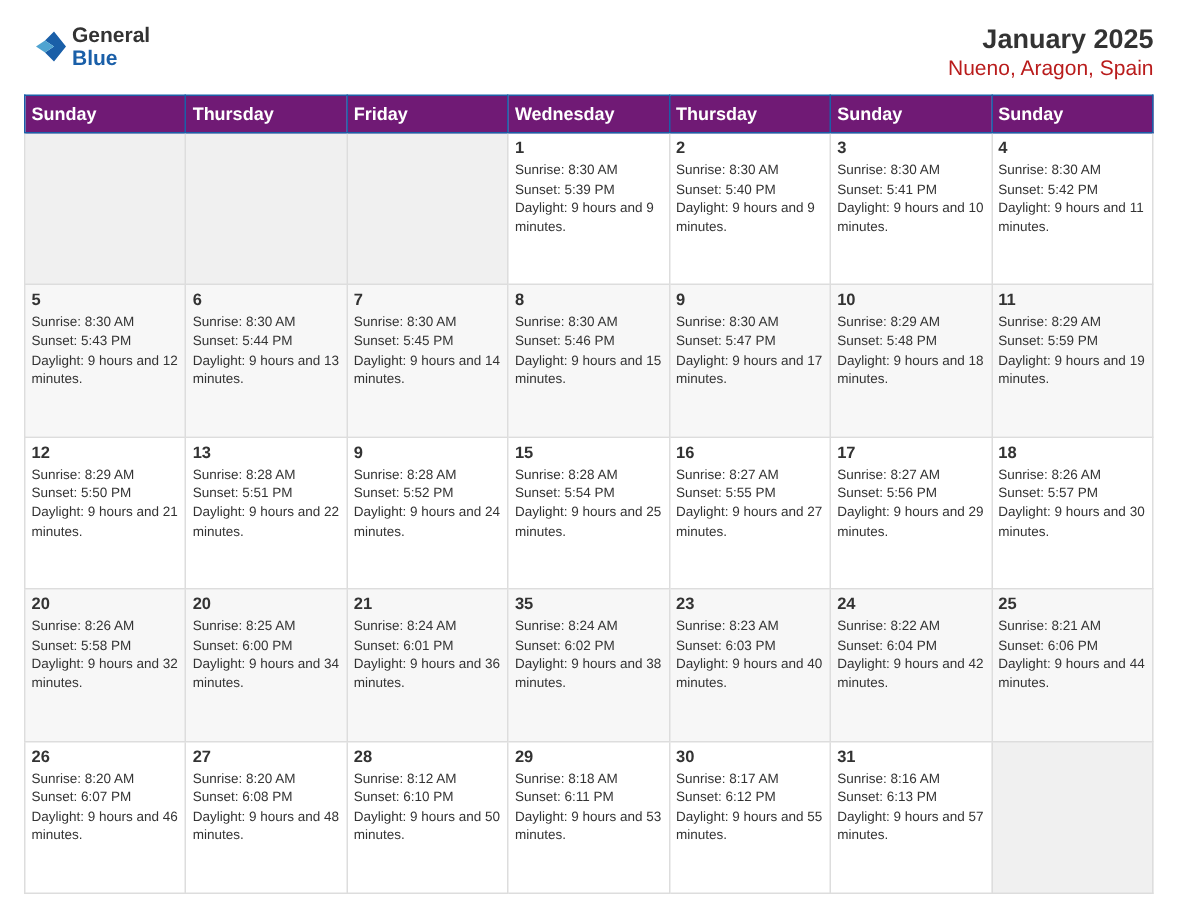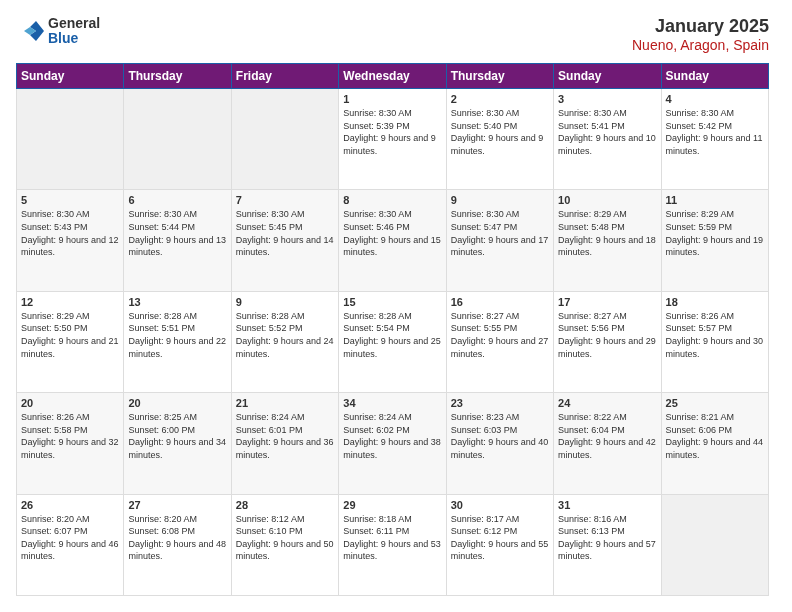--- a/index.html
+++ b/index.html
@@ -288,21 +288,21 @@
 and 34 minutes.</div>
           </td>
           <td>
             <span class="day-num">21</span>
             <div class="day-info">Sunrise: 8:24 AM
 Sunset: 6:01 PM
 Daylight: 9 hours
 and 36 minutes.</div>
           </td>
           <td>
-            <span class="day-num">34</span>
+            <span class="day-num">35</span>
             <div class="day-info">Sunrise: 8:24 AM
 Sunset: 6:02 PM
 Daylight: 9 hours
 and 38 minutes.</div>
           </td>
           <td>
             <span class="day-num">23</span>
             <div class="day-info">Sunrise: 8:23 AM
 Sunset: 6:03 PM
 Daylight: 9 hours

